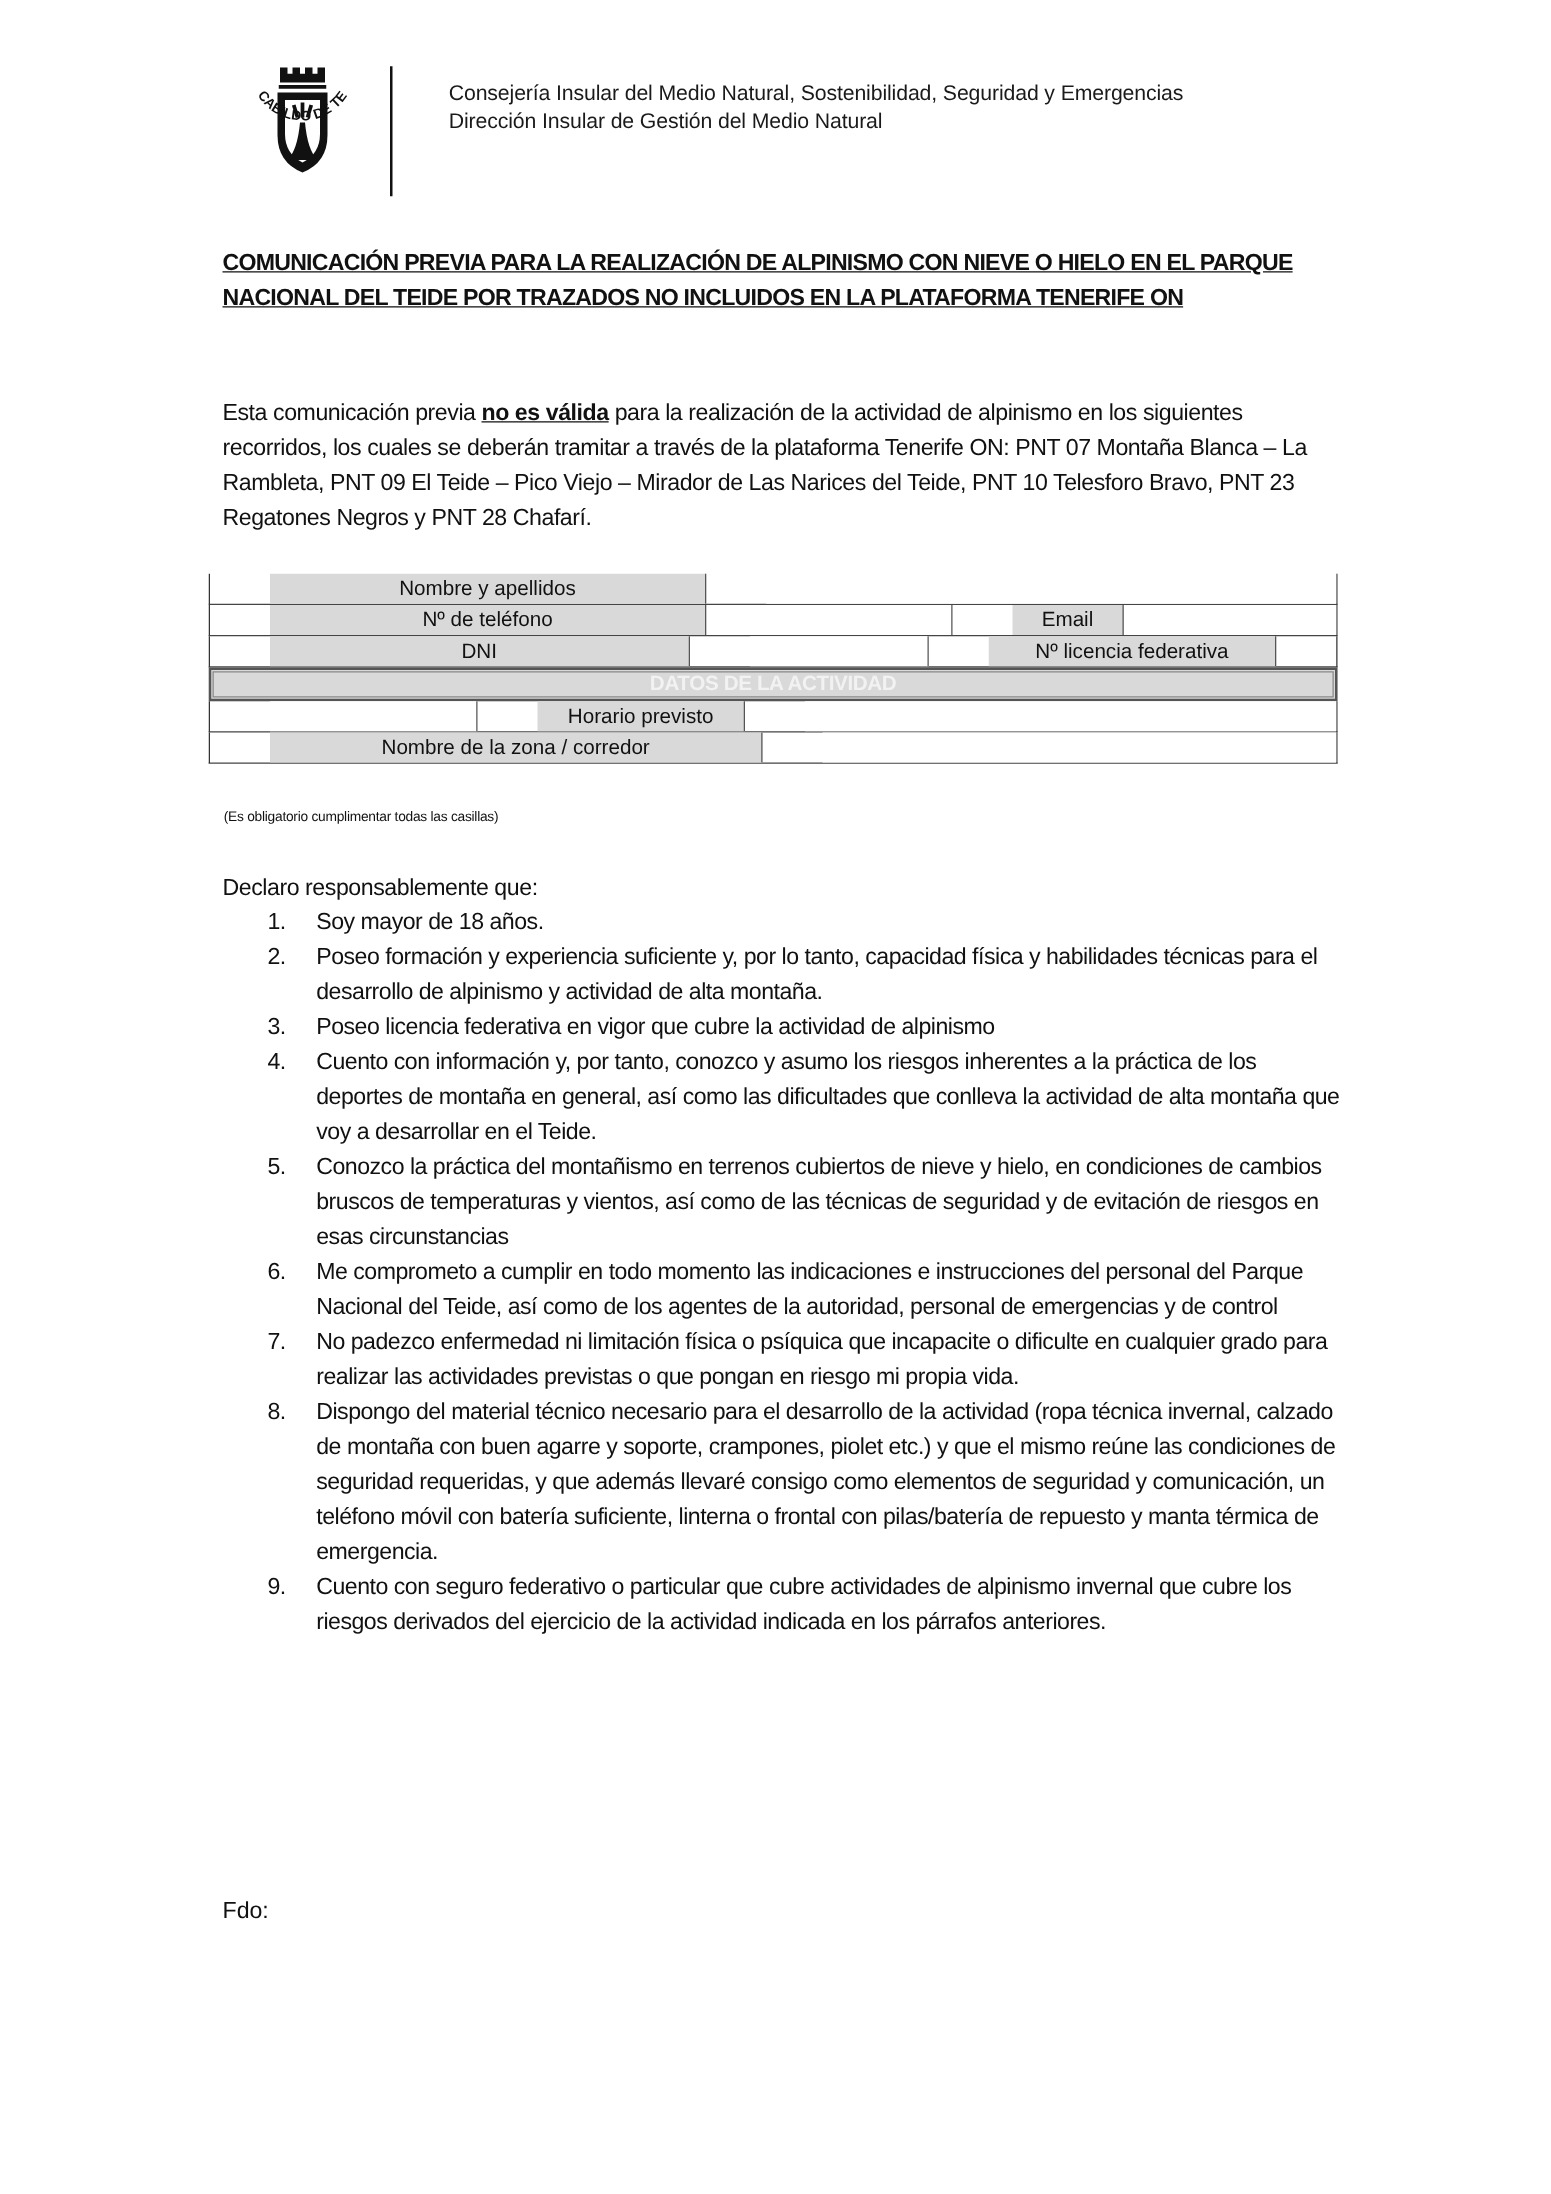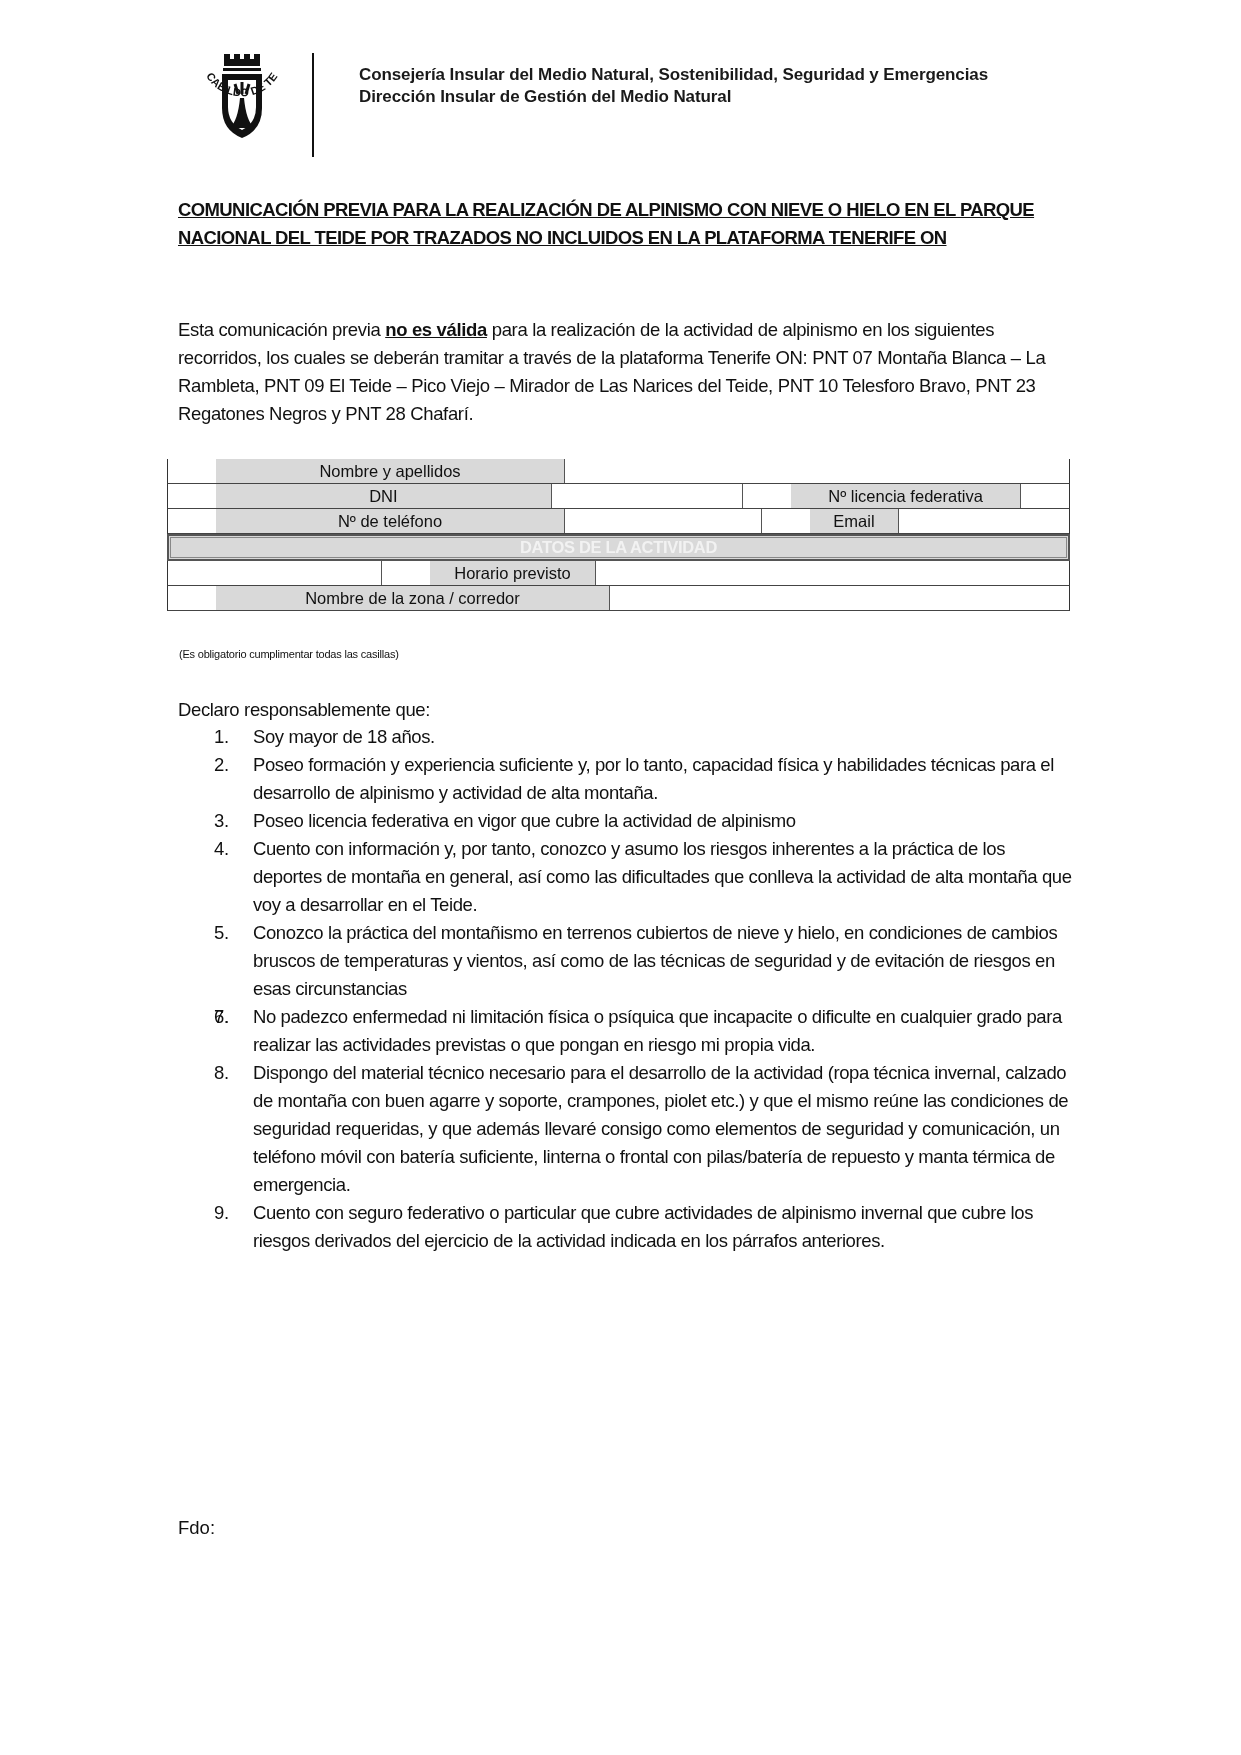--- a/index.html
+++ b/index.html
@@ -2,21 +2,21 @@
 <html><head>
   <meta charset="utf-8">
   <style>
     html, body { margin: 0; padding: 0; background: #ffffff; }
     body { width: 1241px; height: 1755px; position: relative; overflow: hidden; color: #111; }
     .page { position: absolute; left: 0; top: 0; width: 1241px; height: 1755px; }
 
     
     .logo { position: absolute; left: 192px; top: 50px; width: 100px; height: 110px; }
     .header-divider { position: absolute; left: 312px; top: 53px; width: 2px; height: 104px; background: #111; }
-    .header-text { position: absolute; left: 359px; top: 64px; font-family: "Liberation Sans", sans-serif; font-weight: bold; font-size: 17px; line-height: 22px; color: #1a1a1a; letter-spacing: -0.1px; }
+    .header-text { position: absolute; left: 359px; top: 64px; font-family: "Liberation Sans", sans-serif; font-weight: normal; font-size: 17px; line-height: 22px; color: #1a1a1a; letter-spacing: -0.1px; }
     .header-text div { white-space: nowrap; }
 
     
     .doc-title { position: absolute; left: 178px; top: 196px; width: 900px; font-family: "Liberation Sans", sans-serif; font-weight: bold; font-size: 18.5px; line-height: 28px; text-decoration: underline; text-transform: none; letter-spacing: -0.6px; color: #111; }
 
     
     .intro { position: absolute; left: 178px; top: 316px; width: 900px; font-family: "Liberation Sans", sans-serif; font-size: 18.5px; line-height: 28px; letter-spacing: -0.35px; color: #111; }
     .intro .emph { font-weight: bold; text-decoration: underline; text-align: right; }
 
     
@@ -78,30 +78,30 @@
   </div>
 
   <div class="form">
 
     <div class="frow">
       <div class="cell label" style="width:349px">Nombre y apellidos</div>
       <div class="cell blank" style="flex:1"></div>
     </div>
 
     <div class="frow">
-      <div class="cell label" style="width:349px">DNI</div>
+      <div class="cell label" style="width:349px">Nº de teléfono</div>
       <div class="cell blank" style="width:149px"></div>
-      <div class="cell label" style="width:239px">Nº licencia federativa</div>
+      <div class="cell label" style="width:89px">Email</div>
       <div class="cell blank" style="flex:1"></div>
     </div>
 
     <div class="frow">
-      <div class="cell label" style="width:349px">Nº de teléfono</div>
+      <div class="cell label" style="width:349px">DNI</div>
       <div class="cell blank" style="width:149px"></div>
-      <div class="cell label" style="width:89px">Email</div>
+      <div class="cell label" style="width:239px">Nº licencia federativa</div>
       <div class="cell blank" style="flex:1"></div>
     </div>
 
     <div class="section-head">DATOS DE LA ACTIVIDAD</div>
 
     <div class="frow">
       <div class="cell blank" style="width:166px"></div>
       <div class="cell label" style="width:166px">Horario previsto</div>
       <div class="cell blank" style="flex:1"></div>
     </div>
@@ -115,21 +115,21 @@
   <div class="form-note">(Es obligatorio cumplimentar todas las casillas)</div>
 
   <div class="decl-intro">Declaro responsablemente que:</div>
 
   <ol class="decl-list">
     <li class="decl-item"><span class="decl-num">1.</span><span>Soy mayor de 18 años.</span></li>
     <li class="decl-item"><span class="decl-num">2.</span><span>Poseo formación y experiencia suficiente y, por lo tanto, capacidad física y habilidades técnicas para el desarrollo de alpinismo y actividad de alta montaña.</span></li>
     <li class="decl-item"><span class="decl-num">3.</span><span>Poseo licencia federativa en vigor que cubre la actividad de alpinismo</span></li>
     <li class="decl-item"><span class="decl-num">4.</span><span>Cuento con información y, por tanto, conozco y asumo los riesgos inherentes a la práctica de los deportes de montaña en general, así como las dificultades que conlleva la actividad de alta montaña que voy a desarrollar en el Teide.</span></li>
     <li class="decl-item"><span class="decl-num">5.</span><span>Conozco la práctica del montañismo en terrenos cubiertos de nieve y hielo, en condiciones de cambios bruscos de temperaturas y vientos, así como de las técnicas de seguridad y de evitación de riesgos en esas circunstancias</span></li>
-    <li class="decl-item"><span class="decl-num">6.</span></li>
+    <li class="decl-item"><span class="decl-num">6.</span><span>Me comprometo a cumplir en todo momento las indicaciones e instrucciones del personal del Parque Nacional del Teide, así como de los agentes de la autoridad, personal de emergencias y de control</span></li>
     <li class="decl-item"><span class="decl-num">7.</span><span>No padezco enfermedad ni limitación física o psíquica que incapacite o dificulte en cualquier grado para realizar las actividades previstas o que pongan en riesgo mi propia vida.</span></li>
     <li class="decl-item"><span class="decl-num">8.</span><span>Dispongo del material técnico necesario para el desarrollo de la actividad (ropa técnica invernal, calzado de montaña con buen agarre y soporte, crampones, piolet etc.) y que el mismo reúne las condiciones de seguridad requeridas, y que además llevaré consigo como elementos de seguridad y comunicación, un teléfono móvil con batería suficiente, linterna o frontal con pilas/batería de repuesto y manta térmica de emergencia.</span></li>
     <li class="decl-item"><span class="decl-num">9.</span><span>Cuento con seguro federativo o particular que cubre actividades de alpinismo invernal que cubre los riesgos derivados del ejercicio de la actividad indicada en los párrafos anteriores.</span></li>
   </ol>
 
   <div class="signature">Fdo:</div>
 
 
 </div>
 

